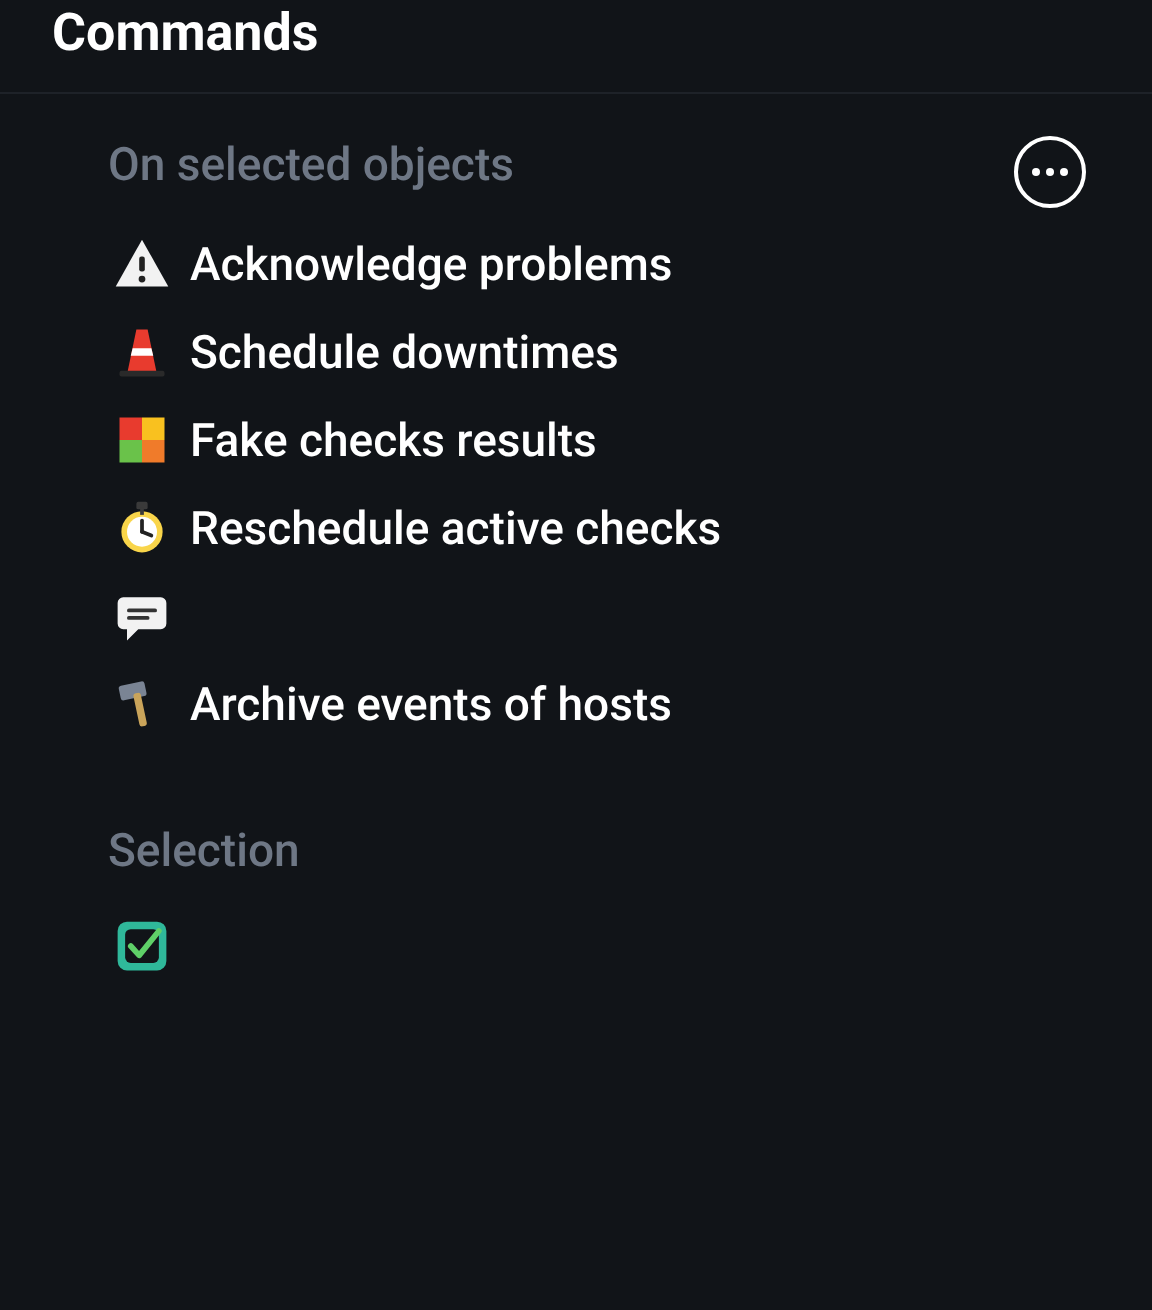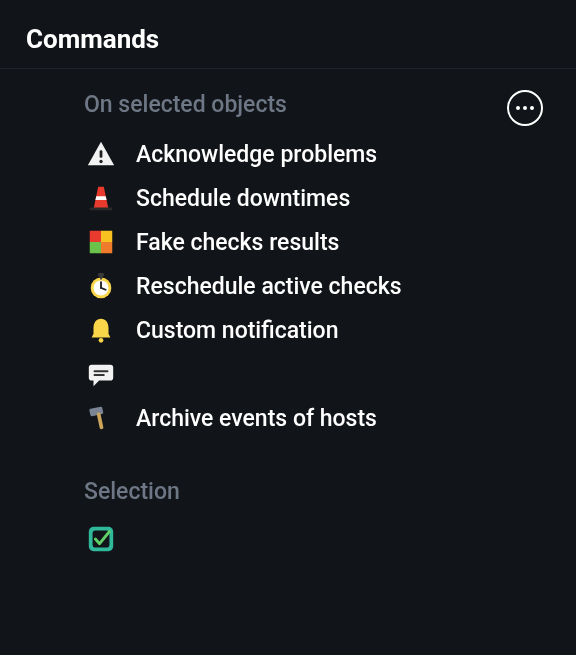--- a/index.html
+++ b/index.html
@@ -8,30 +8,30 @@
       height: 655px;
       background: #111418;
       font-family: -apple-system, BlinkMacSystemFont, 'Segoe UI', Roboto, sans-serif;
       overflow: hidden;
     }
     .panel {
       width: 100%;
       height: 100%;
     }
     .panel-header {
-      padding: 24px 26px 14px 26px;
+      padding: 2px 26px 14px 26px;
       border-bottom: 1px solid #1e2228;
     }
     .panel-title {
       color: #ffffff;
       font-size: 26px;
       font-weight: 700;
     }
     .panel-body {
-      padding: 22px 30px 18px 84px;
+      padding: 22px 30px 18px 54px;
       position: relative;
     }
     .section-row {
       display: flex;
       align-items: center;
       justify-content: space-between;
     }
     .section-title {
       color: #6e7785;
       font-size: 23px;
@@ -60,21 +60,21 @@
       height: 4px;
       background: #ffffff;
       border-radius: 50%;
     }
     .cmd-list {
       list-style: none;
     }
     .cmd-item {
       display: flex;
       align-items: center;
-      gap: 18px;
+      gap: 7px;
       padding: 5px 0;
       cursor: pointer;
     }
     .cmd-icon {
       width: 34px;
       height: 34px;
       display: flex;
       align-items: center;
       justify-content: center;
       flex-shrink: 0;
@@ -149,29 +149,20 @@
               <circle cx="16" cy="18" r="8" fill="#fff"></circle>
               <rect x="13" y="2" width="6" height="4" rx="1" fill="#3a3a3a"></rect>
               <rect x="15" y="5" width="2" height="4" fill="#3a3a3a"></rect>
               <line x1="16" y1="18" x2="16" y2="12" stroke="#222" stroke-width="2" stroke-linecap="round"></line>
               <line x1="16" y1="18" x2="21" y2="20" stroke="#222" stroke-width="2" stroke-linecap="round"></line>
             </svg>
         </span>
         <span class="cmd-label">Reschedule active checks</span>
       </li>
 
-      <li class="cmd-item">
-        <span class="cmd-icon">
-          <svg viewBox="0 0 32 32">
-              <path d="M16 4 C11 4 8 8 8 14 L8 20 L6 24 L26 24 L24 20 L24 14 C24 8 21 4 16 4 Z" fill="#f9d54a"></path>
-              <circle cx="16" cy="27" r="2.5" fill="#f9d54a"></circle>
-            </svg>
-        </span>
-        <span class="cmd-label">Custom notification</span>
-      </li>
 
       <li class="cmd-item">
         <span class="cmd-icon">
           <svg viewBox="0 0 32 32">
               <path d="M6 6 H26 A3 3 0 0 1 29 9 V20 A3 3 0 0 1 26 23 H14 L8 29 V23 H6 A3 3 0 0 1 3 20 V9 A3 3 0 0 1 6 6 Z" fill="#f2f2f2"></path>
               <line x1="9" y1="13" x2="23" y2="13" stroke="#333" stroke-width="2" stroke-linecap="round"></line>
               <line x1="9" y1="17" x2="19" y2="17" stroke="#333" stroke-width="2" stroke-linecap="round"></line>
             </svg>
         </span>
       </li>

